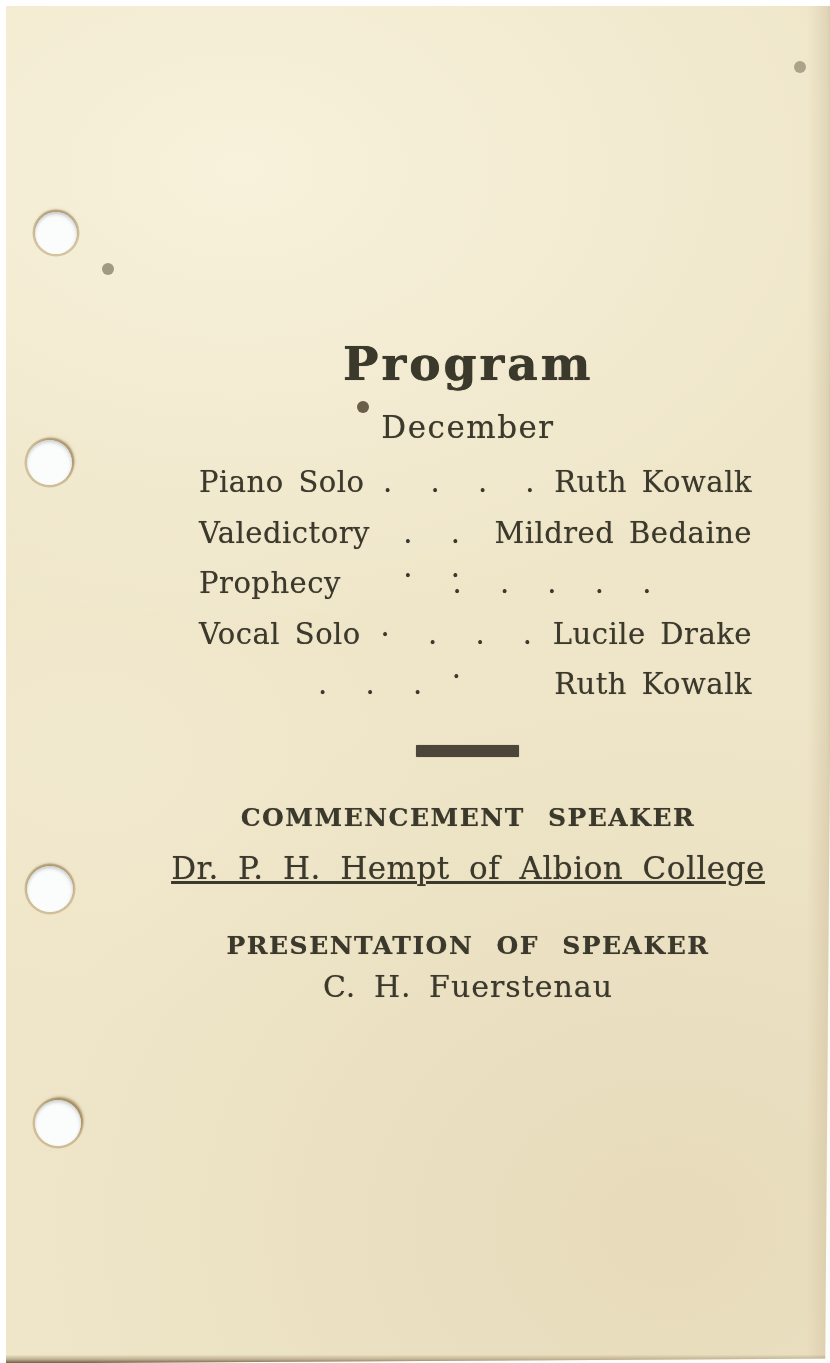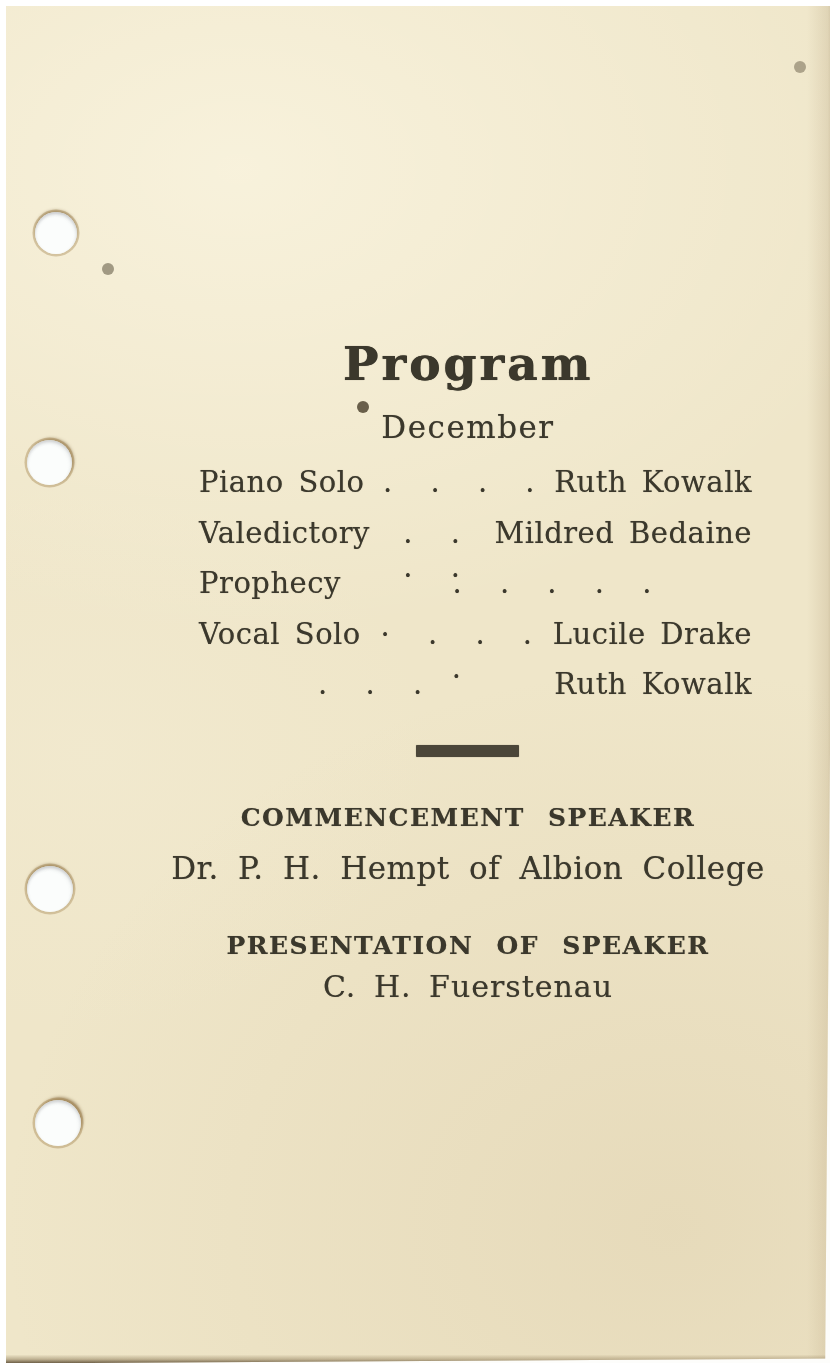--- a/index.html
+++ b/index.html
@@ -56,21 +56,21 @@
   .row .item{flex:0 0 auto;letter-spacing:0.5px;word-spacing:5px;}
   .row .leader{flex:1 1 auto;text-align:center;word-spacing:27px;letter-spacing:1px;}
   .row .name{flex:0 0 auto;text-align:left;letter-spacing:0.5px;word-spacing:5px;}
 
   .divider{position:absolute;left:410px;top:739px;width:103px;height:2px;
            background:#4b4639;border-radius:1px;box-shadow:0 0 1px rgba(59,56,44,.6);}
 
   .heading{font-size:25px;letter-spacing:1.5px;word-spacing:13px;font-weight:600;}
   .heading1{top:791px;}
   .heading2{top:919px;}
-  .detail1{top:838px;font-size:31px;word-spacing:9px;letter-spacing:0.5px;}
+  .detail1{top:838px;font-size:31px;word-spacing:9px;letter-spacing:0.5px;text-decoration:underline;}
   .detail2{top:957px;font-size:30px;word-spacing:7px;letter-spacing:1px;}
 </style>
 </head>
 <body>
 
 <div class="scan">
   <div class="paper">
 
     <div class="hole hole1"></div>
     <div class="hole hole2"></div>

